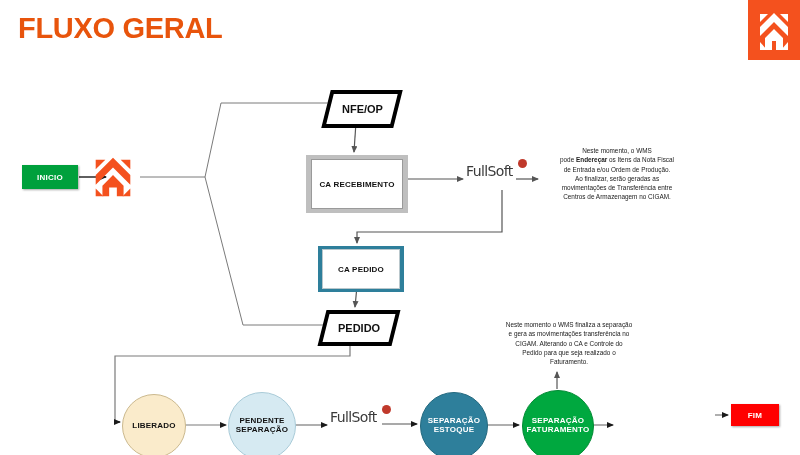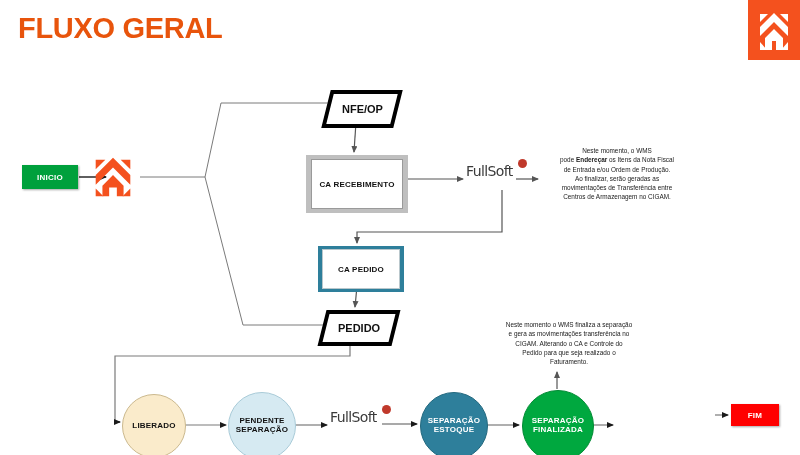--- a/index.html
+++ b/index.html
@@ -228,21 +228,21 @@
   <div class="abs circ" id="node-sep-iniciada">
     <span>
       <span>SEPARAÇÃO</span><br>
       <span>ESTOQUE</span>
     </span>
   </div>
 
   <div class="abs circ" id="node-sep-finalizada">
     <span>
       <span>SEPARAÇÃO</span><br>
-      <span>FINALIZADA</span>
+      <span>FATURAMENTO</span>
     </span>
   </div>
 
 
   <div class="abs pill" id="node-fim">
     <span>FIM</span>
   </div>
 
   <div class="abs note" id="note-recebimento">
     <div>Neste momento, o WMS</div>

